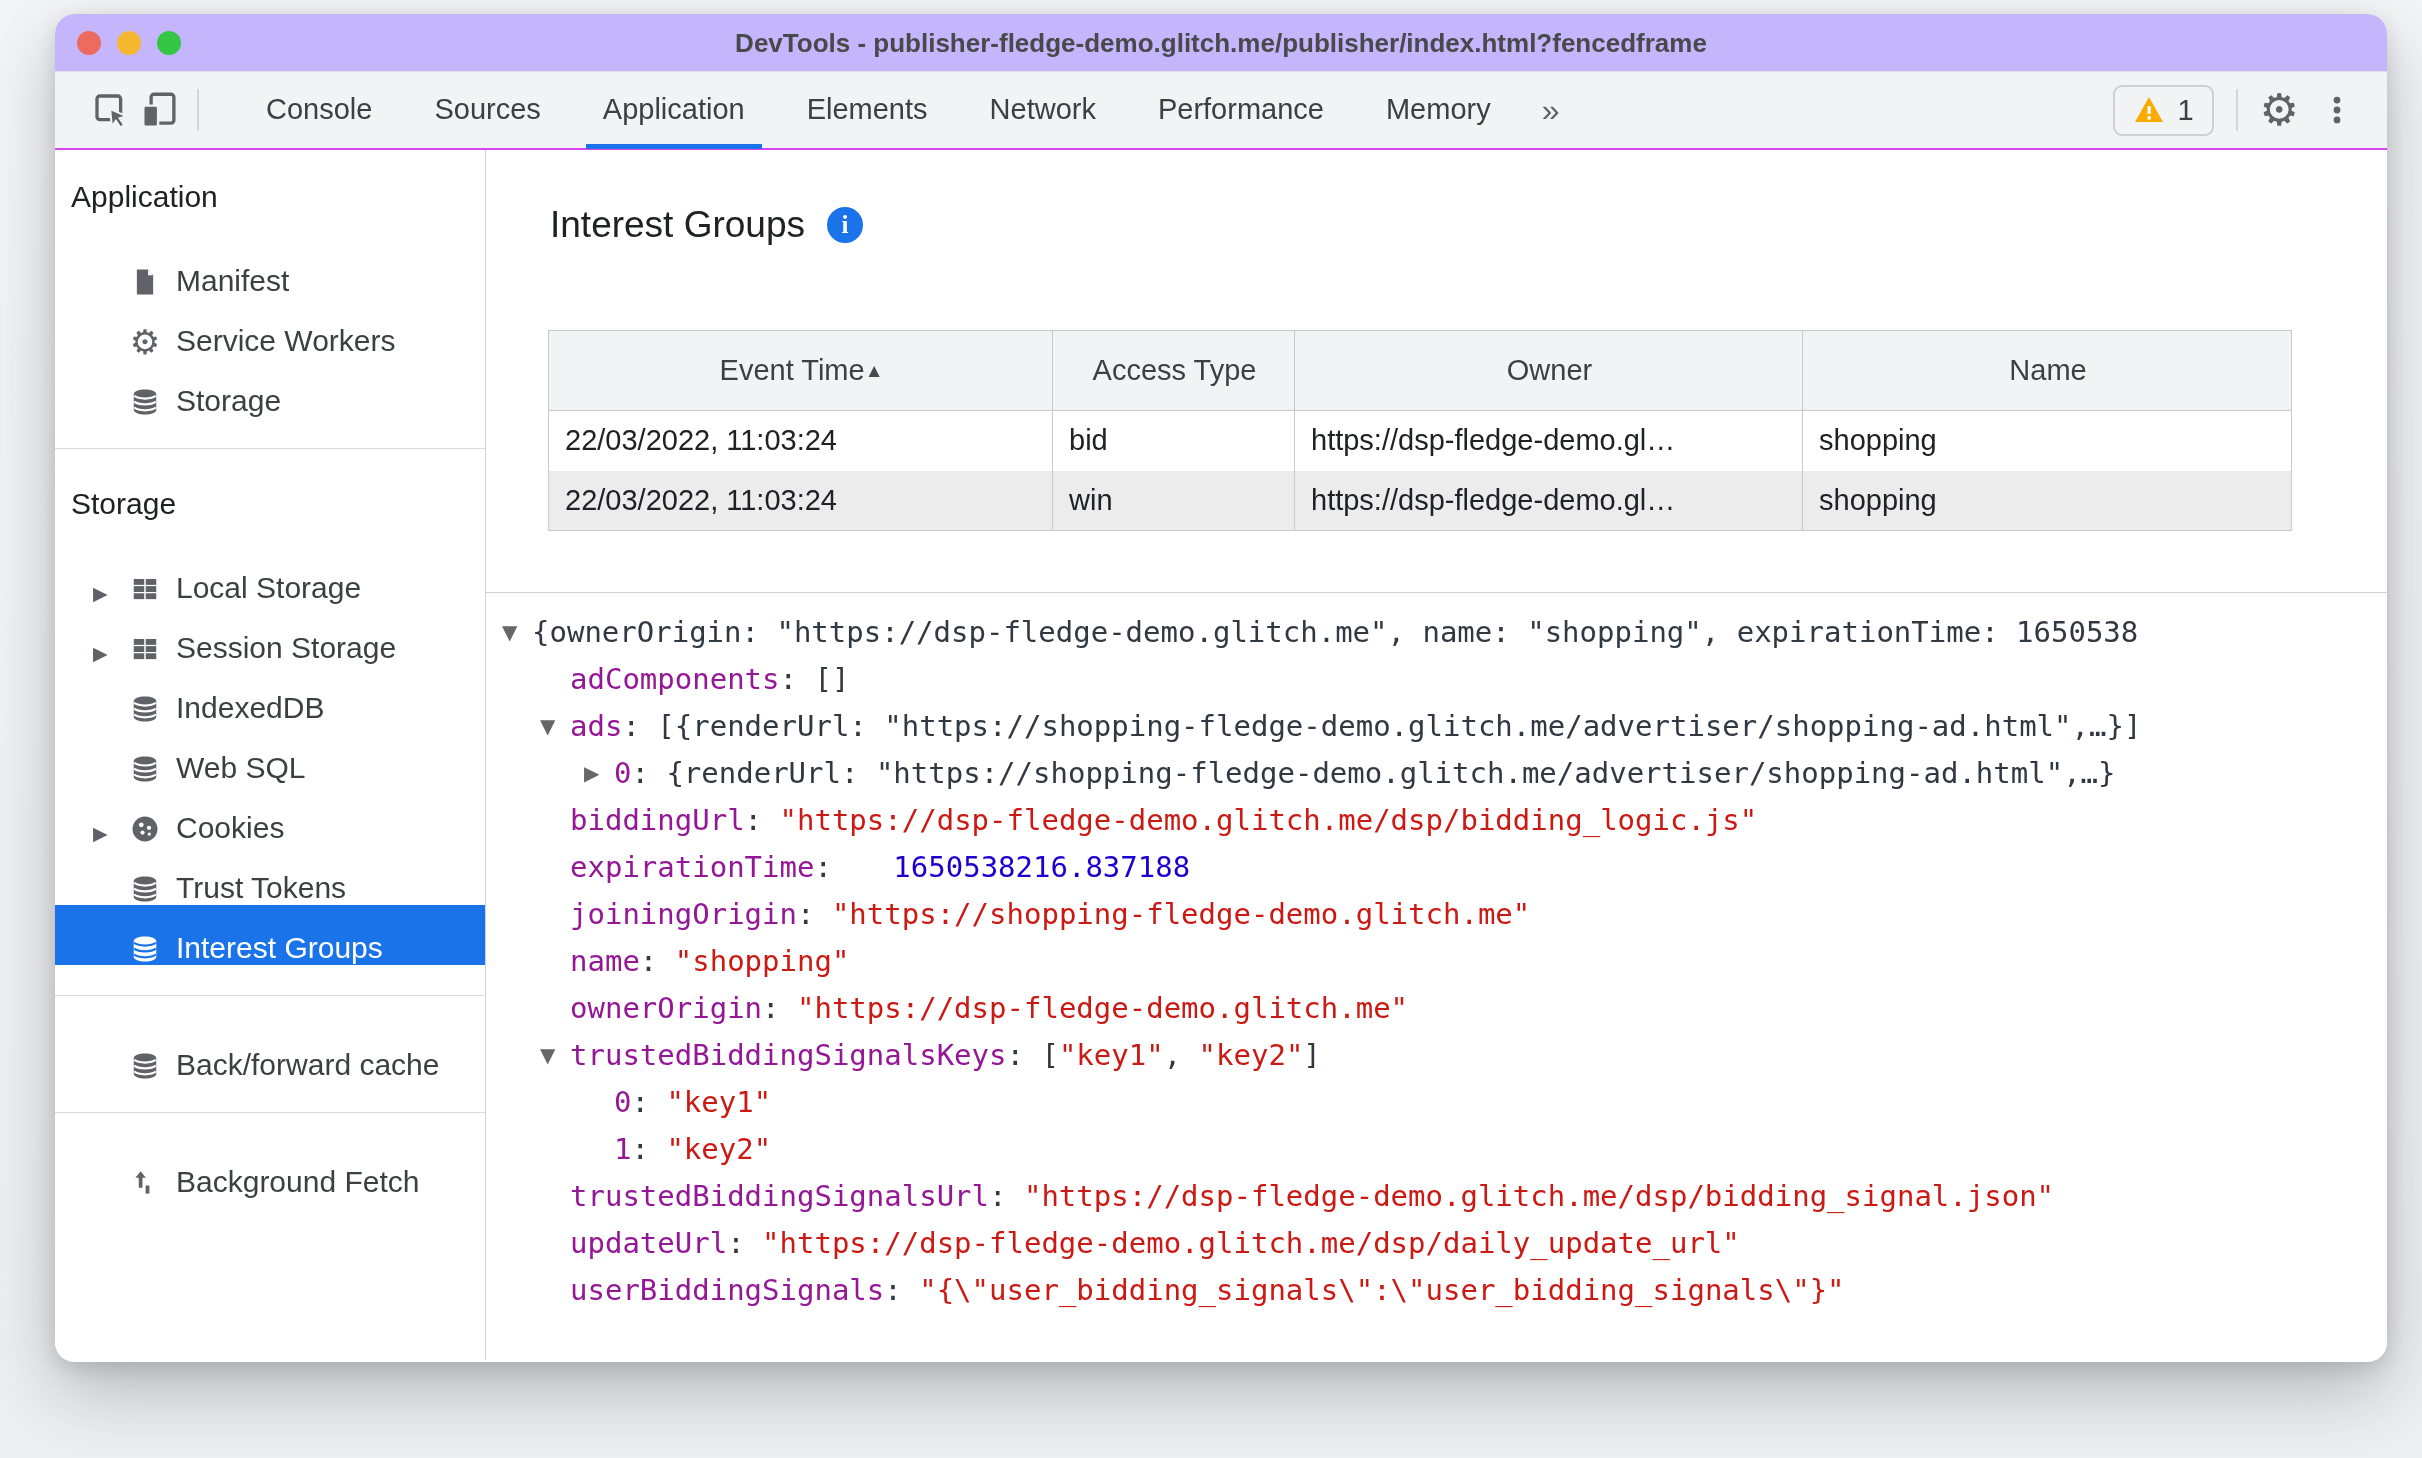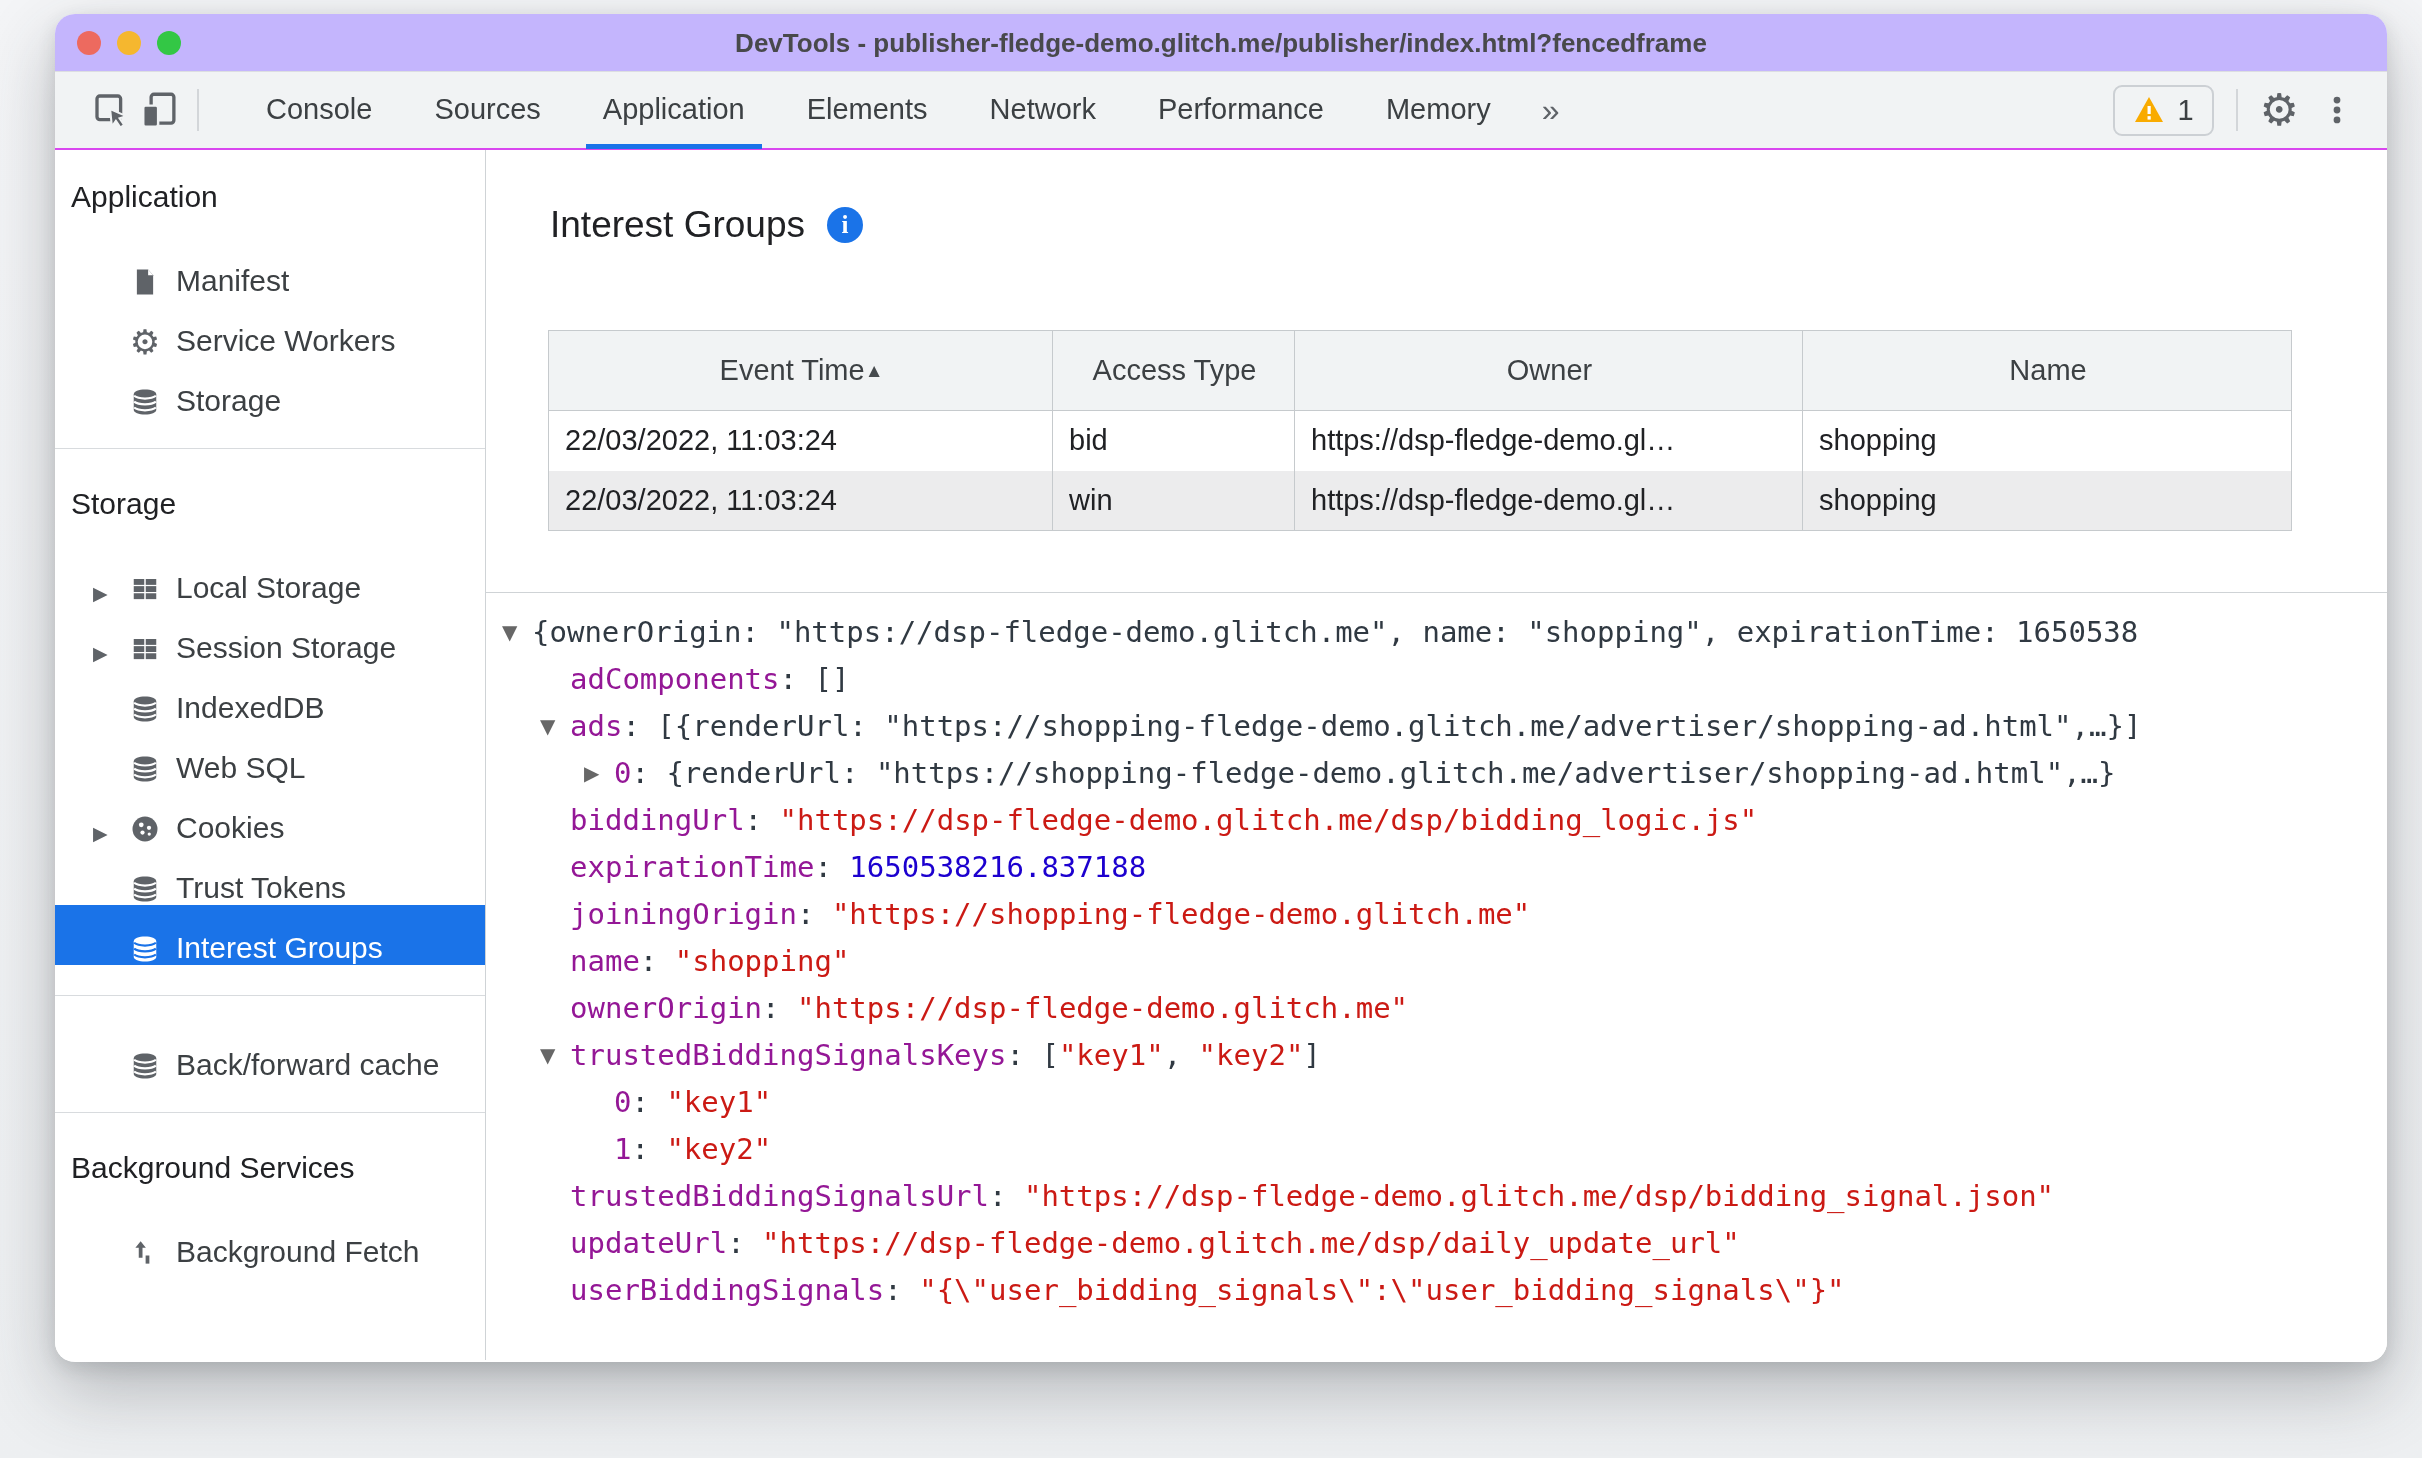--- a/index.html
+++ b/index.html
@@ -70,21 +70,21 @@
 
   .panel-divider{position:absolute;left:0;right:0;top:442px;height:1px;background:#cfd3d6;}
 
   .tree{position:absolute;left:12px;top:459px;right:0;font-family:"DejaVu Sans Mono",monospace;
     font-size:29px;line-height:47px;white-space:pre;color:var(--plain);}
   .tree-line{display:flex;height:47px;cursor:default;}
   .tw{flex:none;}
   .arr{flex:none;width:30px;font-size:20px;color:#676767;font-family:"DejaVu Sans",sans-serif;}
   .seg-key{color:var(--key);}
   .seg-str{color:var(--str);}
-  .seg-num{color:var(--num);}
+  .seg-num{color:var(--num);margin-left:44px;}
   .seg-plain{color:var(--plain);}
 </style>
 </head>
 <body>
 
 <div id="screen">
   <div class="window">
 
     <div class="titlebar">
       <div class="lights">
@@ -268,21 +268,20 @@
               <span class="ico">
                 <svg viewBox="0 0 24 24" width="30" height="30">
                   <path fill="#5f6368" d="M12 2C7 2 3 3.6 3 5.7v12.6C3 20.4 7 22 12 22s9-1.6 9-3.7V5.7C21 3.6 17 2 12 2z"></path>
                   <path d="M3.3 7c1.7 1.4 4.9 2.2 8.7 2.2S19 8.4 20.7 7M3.3 11.7c1.7 1.4 4.9 2.2 8.7 2.2s7-.8 8.7-2.2M3.3 16.4c1.7 1.4 4.9 2.2 8.7 2.2s7-.8 8.7-2.2" stroke="#ffffff" stroke-width="1.8" fill="none"></path>
                 </svg>
               </span>
               <span class="lbl">Back/forward cache</span>
             </div>
           </div>
           <div class="side-section">
-            <div class="side-header">Background Services</div>
             <div class="side-row">
               <span class="exp"></span>
               <span class="ico">
                 <svg viewBox="0 0 24 24" width="30" height="30">
                   <g fill="#5f6368">
                     <path d="M8.5 2.5l4.2 5.2H10v8H7v-8H4.3z"></path>
                     <rect x="12.5" y="14" width="3" height="6.5"></rect>
                   </g>
                 </svg>
               </span>

